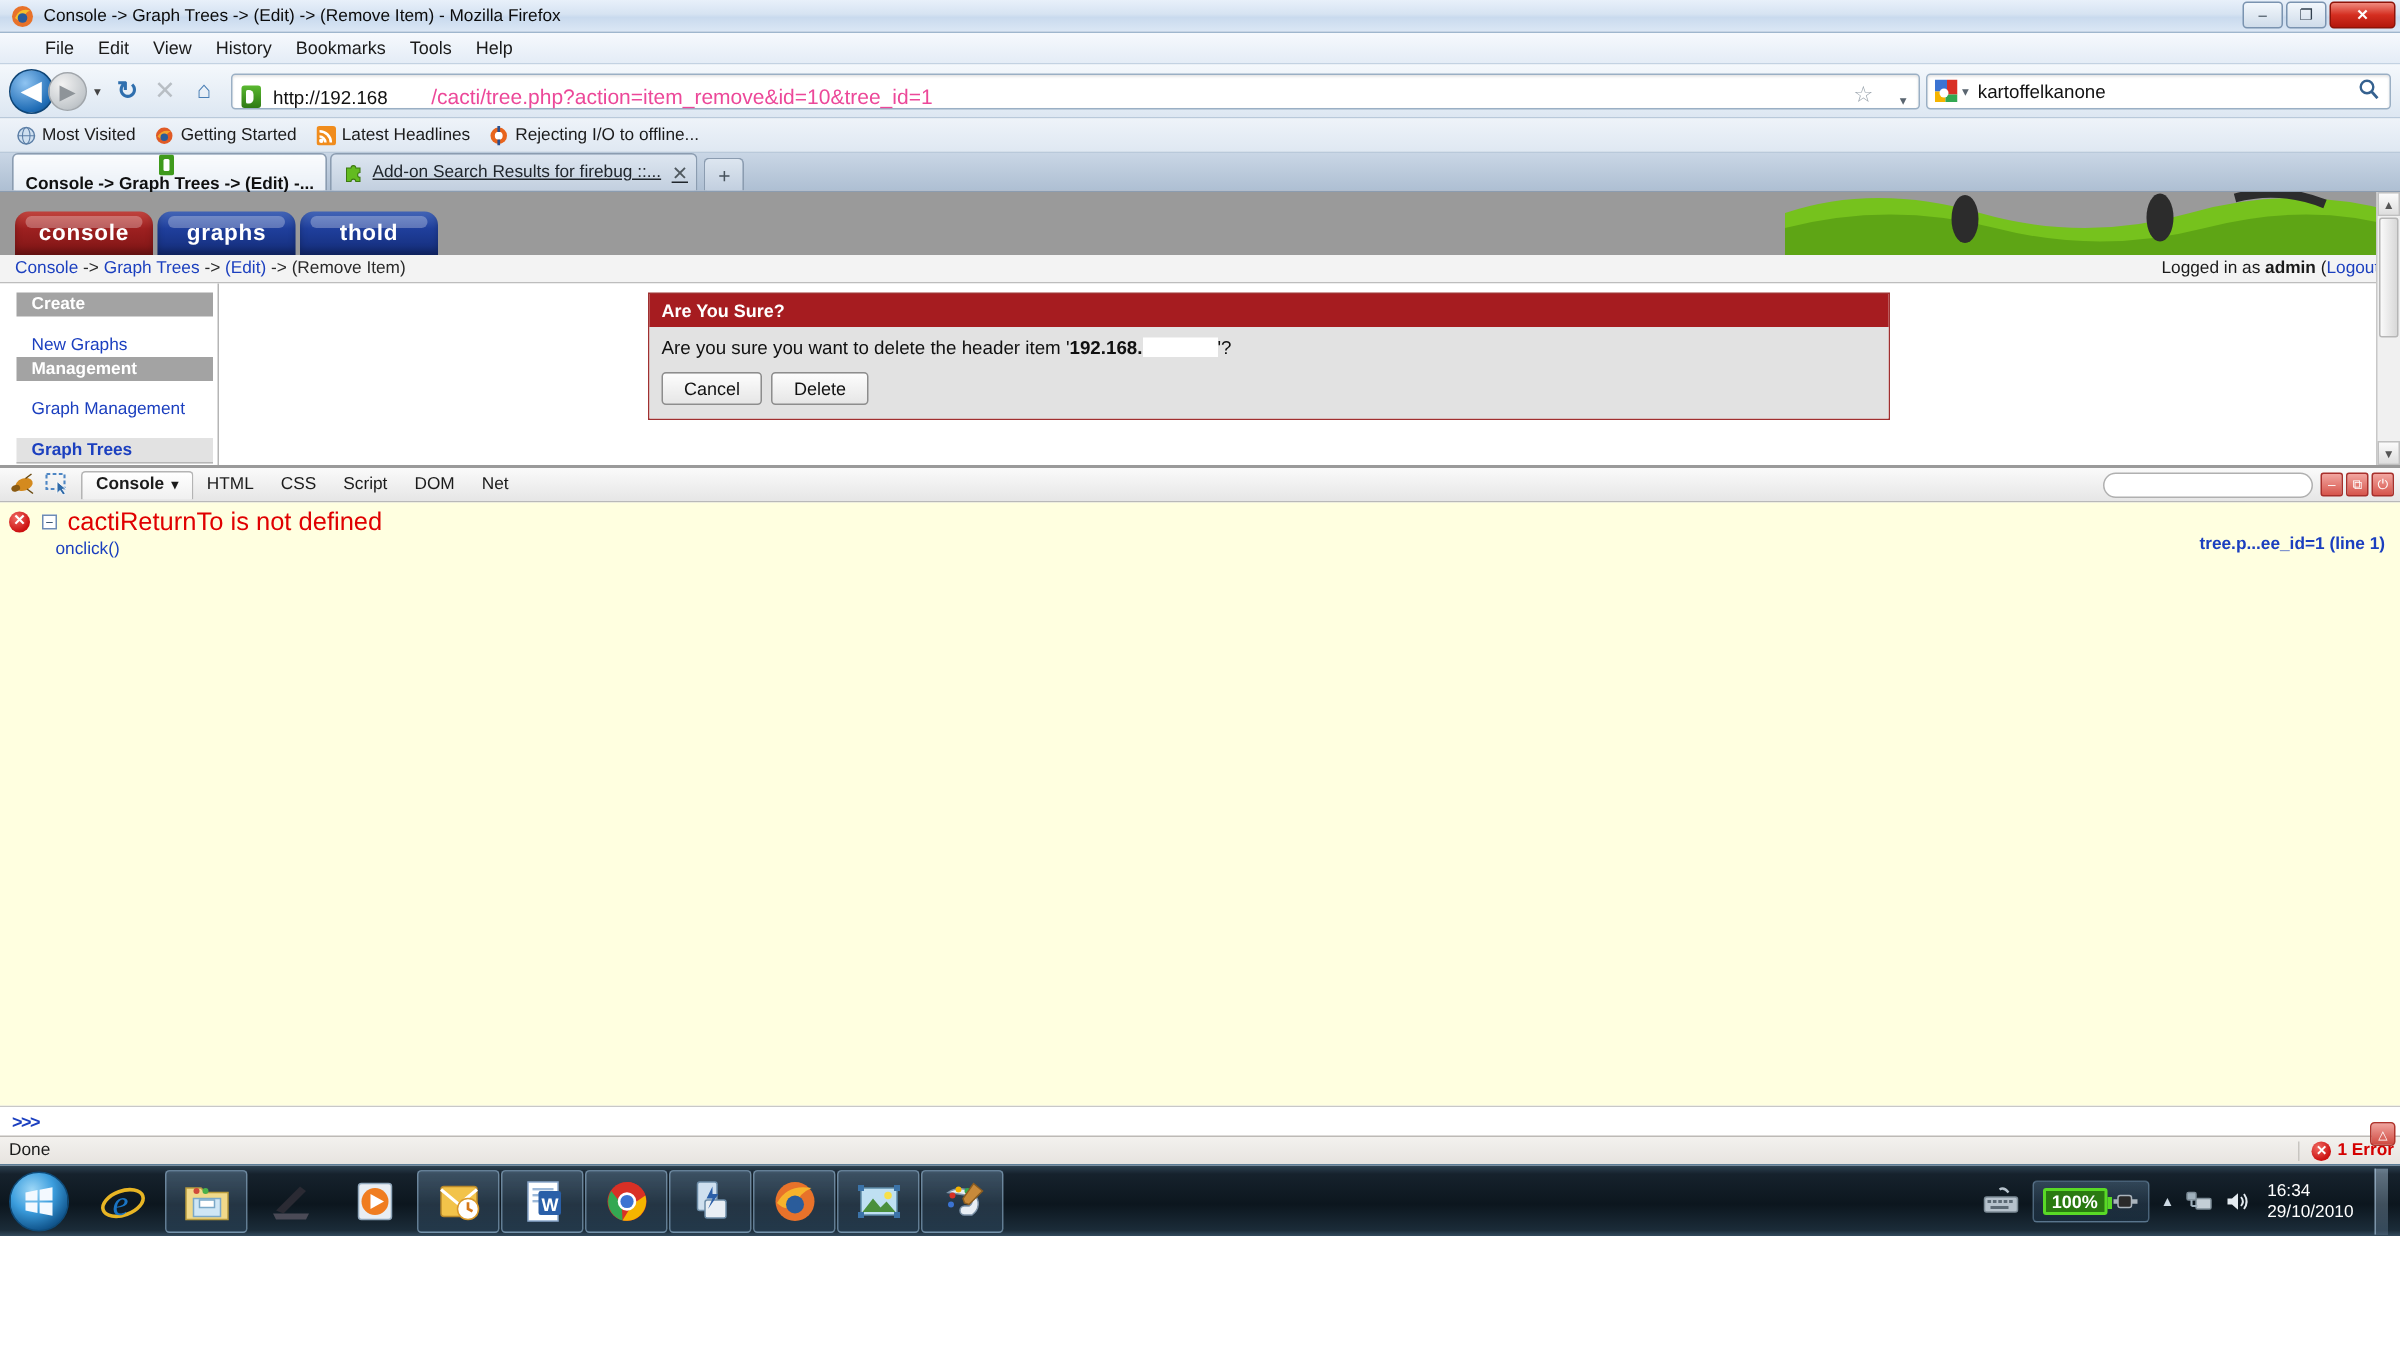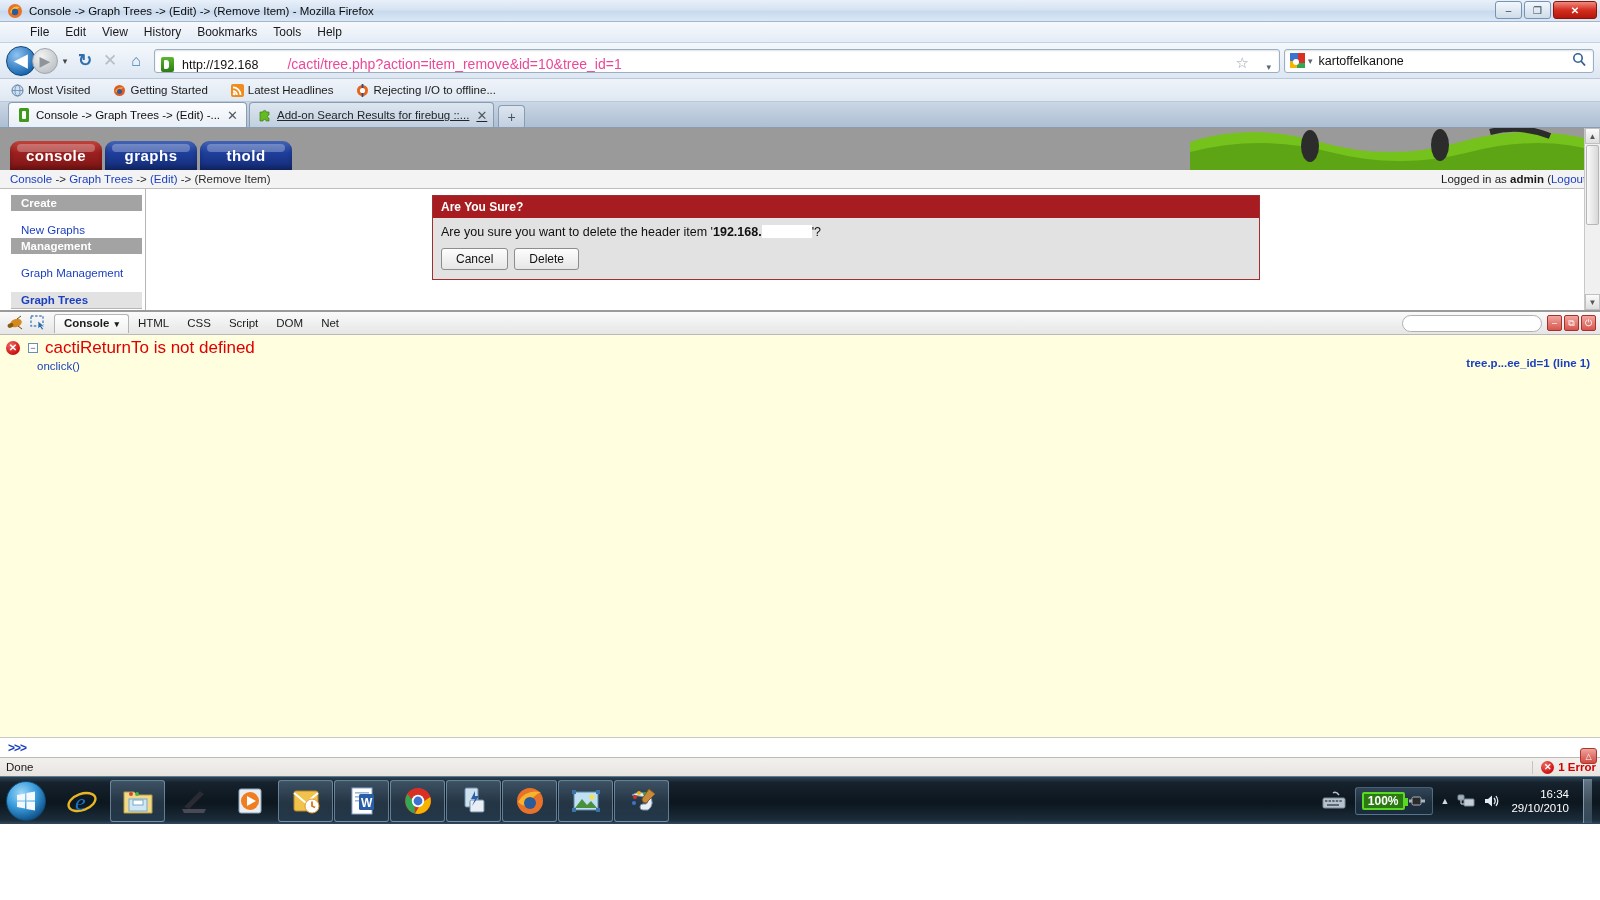--- a/index.html
+++ b/index.html
@@ -98,39 +98,39 @@
   #g-icon { width: 15px; height: 15px; margin-left: 5px; flex: none; position: relative; }
   #search-drop { font-size: 9px; color: #5a6570; margin: 0 6px 0 3px; }
   #search-value { font-size: 12.5px; color: #111; }
   #search-go { position: absolute; right: 7px; color: #35618f; font-size: 14px; font-weight: bold; }
 
   
   #bookmarksbar {
     height: 23px;
     background: linear-gradient(to bottom,#eef3f9,#dfe8f2);
     border-bottom: 1px solid #b9c9da;
-    display: flex; align-items: center; padding-left: 6px; gap: 13px;
+    display: flex; align-items: center; padding-left: 6px; gap: 3px;
   }
   .bm { display: flex; align-items: center; font-size: 11.5px; color: #1b1b1b; padding: 1px 5px; white-space: nowrap; }
   .bm .bmico { width: 13px; height: 13px; margin-right: 4px; flex: none; }
 
   
   #tabstrip {
     height: 26px;
     background: linear-gradient(to bottom,#c9d6e5,#aebfd3);
     display: flex; align-items: flex-end; padding-left: 8px;
     border-bottom: 1px solid #8b9cb0;
   }
   .tab {
     height: 25px; display: flex; align-items: center; padding: 0 8px;
     border: 1px solid #8b9cb0; border-bottom: none;
     border-radius: 4px 4px 0 0; font-size: 11.5px; white-space: nowrap;
     max-width: 245px;
   }
-  .tab.active { background: linear-gradient(to bottom,#fbfcfe,#e9eff6); font-weight: normal; color: #101010; }
+  .tab.active { background: linear-gradient(to bottom,#fbfcfe,#e9eff6); font-weight: bold; color: #101010; flex-direction: column; }
   .tab.inactive { background: linear-gradient(to bottom,#dde6f0,#c2cfdf); color: #20262c; margin-left: 2px; text-decoration: underline; }
   .tab .tabico { width: 14px; height: 14px; margin-right: 5px; flex: none; }
   .tab .tabclose { margin-left: 7px; color: #50595f; font-size: 13px; }
   #newtab {
     width: 27px; height: 22px; margin-left: 4px;
     background: linear-gradient(to bottom,#dde6f0,#c2cfdf);
     border: 1px solid #8b9cb0; border-bottom: none; border-radius: 4px 4px 0 0;
     display: flex; align-items: center; justify-content: center;
     color: #47525c; font-size: 14px;
   }
@@ -346,21 +346,21 @@
   #battery::after {
     content: ""; position: absolute; right: -5px; top: 4px;
     width: 3px; height: 8px; background: #59d926;
   }
   #battery-pct { color: #fff; font-size: 12px; font-weight: bold; }
   #plug-icon { width: 18px; height: 14px; }
   #tray-chevron { color: #cdd9e3; font-size: 9px; }
   #tray-net { width: 18px; height: 16px; }
   #tray-vol { width: 18px; height: 16px; }
   #clock {
-    color: #fff; font-size: 11.5px; text-align: right; line-height: 14px;
+    color: #fff; font-size: 11.5px; text-align: left; line-height: 14px;
     margin-left: 2px;
   }
   #show-desktop {
     width: 9px; height: 44px; margin-left: 6px;
     background: linear-gradient(to bottom,rgba(190,215,235,.45),rgba(120,150,180,.25));
     border-left: 1px solid rgba(190,220,245,.5);
   }
 </style>
 </head>
 <body>

